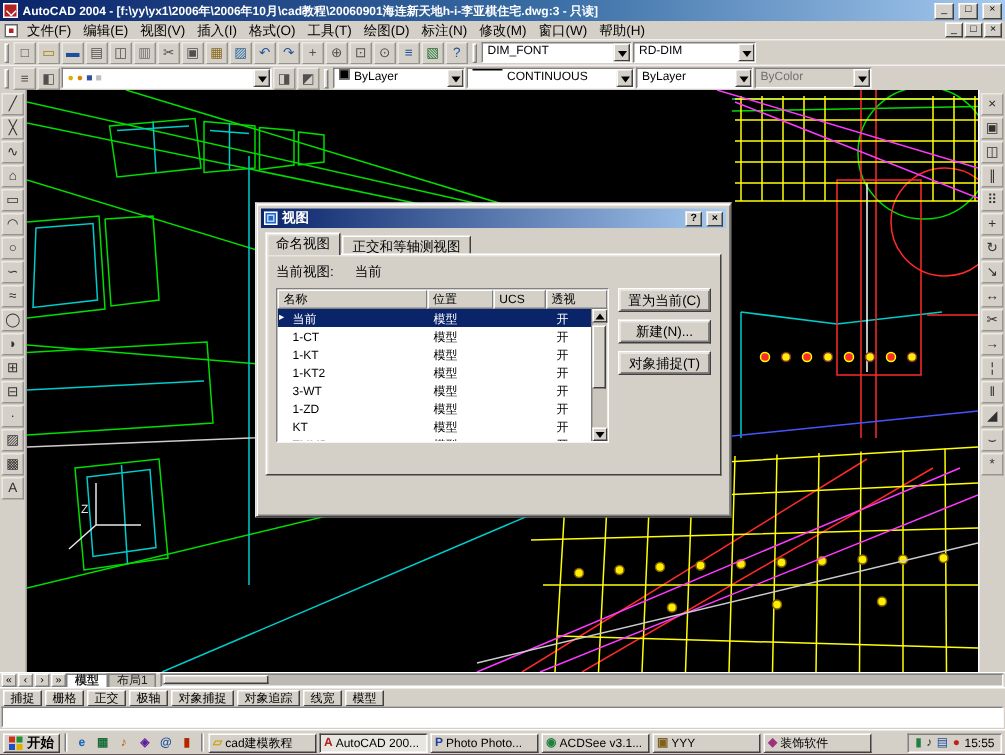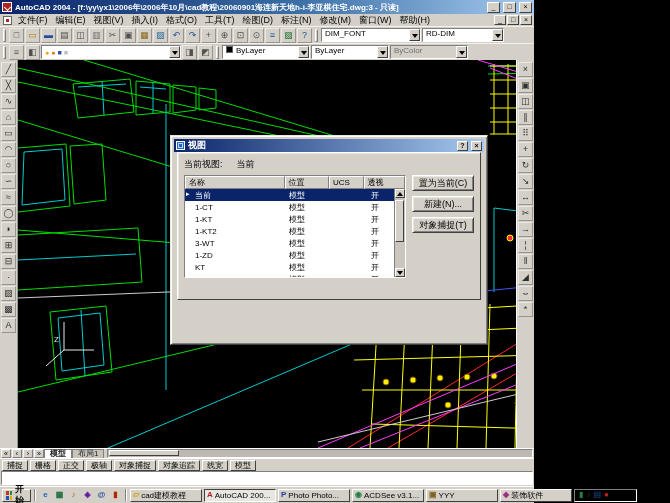--- a/index.html
+++ b/index.html
@@ -1,18 +1,18 @@
 <!DOCTYPE html>
 <html><head>
 <meta charset="utf-8">
 <style>
   *{margin:0;padding:0;box-sizing:border-box}
   html,body{width:670px;height:503px;overflow:hidden}
   body{font-family:"Liberation Sans",sans-serif;background:#000}
-  .screen{position:relative;width:534px;height:503px;display:flex;flex-direction:column;background:#f9a8d4}
+  .screen{position:relative;width:670px;height:503px;display:flex;flex-direction:column;background:#f9a8d4}
 
   
   .titlebar{height:14px;flex:0 0 14px;background:linear-gradient(90deg,#0a246a,#3a6ea5 55%,#a6caf0);display:flex;align-items:center;gap:3px;padding:0 2px}
   .app-icon{width:10px;height:10px;background:#b22222;border:1px solid #fff;position:relative}
   .app-icon::after{content:"";position:absolute;left:2px;top:2px;width:4px;height:4px;border-left:1px solid #fff;border-bottom:1px solid #fff;transform:rotate(-45deg)}
   .titlebar .title{flex:1;color:#fff;font-size:8px;font-weight:bold;white-space:nowrap;overflow:hidden}
   .win-btn{width:13px;height:11px;background:#d4d0c8;border:1px solid;border-color:#fff #404040 #404040 #fff;font-size:7px;line-height:8px;text-align:center;color:#000}
 
   
   .menubar{height:12px;flex:0 0 12px;display:flex;align-items:center;background:#d4d0c8;padding:0 1px}
@@ -252,20 +252,25 @@
           <span class="glyph" style="color: rgb(80, 80, 80);">◨</span>
         </div>
         <div class="tb-btn">
           <span class="glyph" style="color: rgb(80, 80, 80);">◩</span>
         </div>
       </div>
     <div class="grip"></div>
     <div class="combo color-combo">
       <span class="swatch"></span>
       <span class="combo-val">ByLayer</span>
+      <div class="arrow-box"></div>
+    </div>
+    <div class="combo linetype-combo">
+      <span class="line-sample"></span>
+      <span class="combo-val">CONTINUOUS</span>
       <div class="arrow-box"></div>
     </div>
     <div class="combo lineweight-combo">
       <span class="combo-val">ByLayer</span>
       <div class="arrow-box"></div>
     </div>
     <div class="combo plotstyle-combo">
       <span class="combo-val">ByColor</span>
       <div class="arrow-box"></div>
     </div>
@@ -531,20 +536,24 @@
     </div>
   </div>
 
   <div class="dialog">
     <div class="dlg-titlebar">
       <div class="dlg-icon"></div>
       <div class="dlg-title-text">视图</div>
       <div class="dlg-btn">?</div>
       <div class="dlg-btn">×</div>
     </div>
+    <div class="tab-row">
+      <div class="dlg-tab active">命名视图</div>
+      <div class="dlg-tab">正交和等轴测视图</div>
+    </div>
     <div class="tab-panel">
       <div class="cv-row">
         <span>当前视图:</span>
         <span class="cv-val">当前</span>
       </div>
       <div class="list-wrap">
         <div class="listbox">
           <div class="lhdr">
             <div class="hcell h-name">名称</div>
             <div class="hcell h-loc">位置</div>

